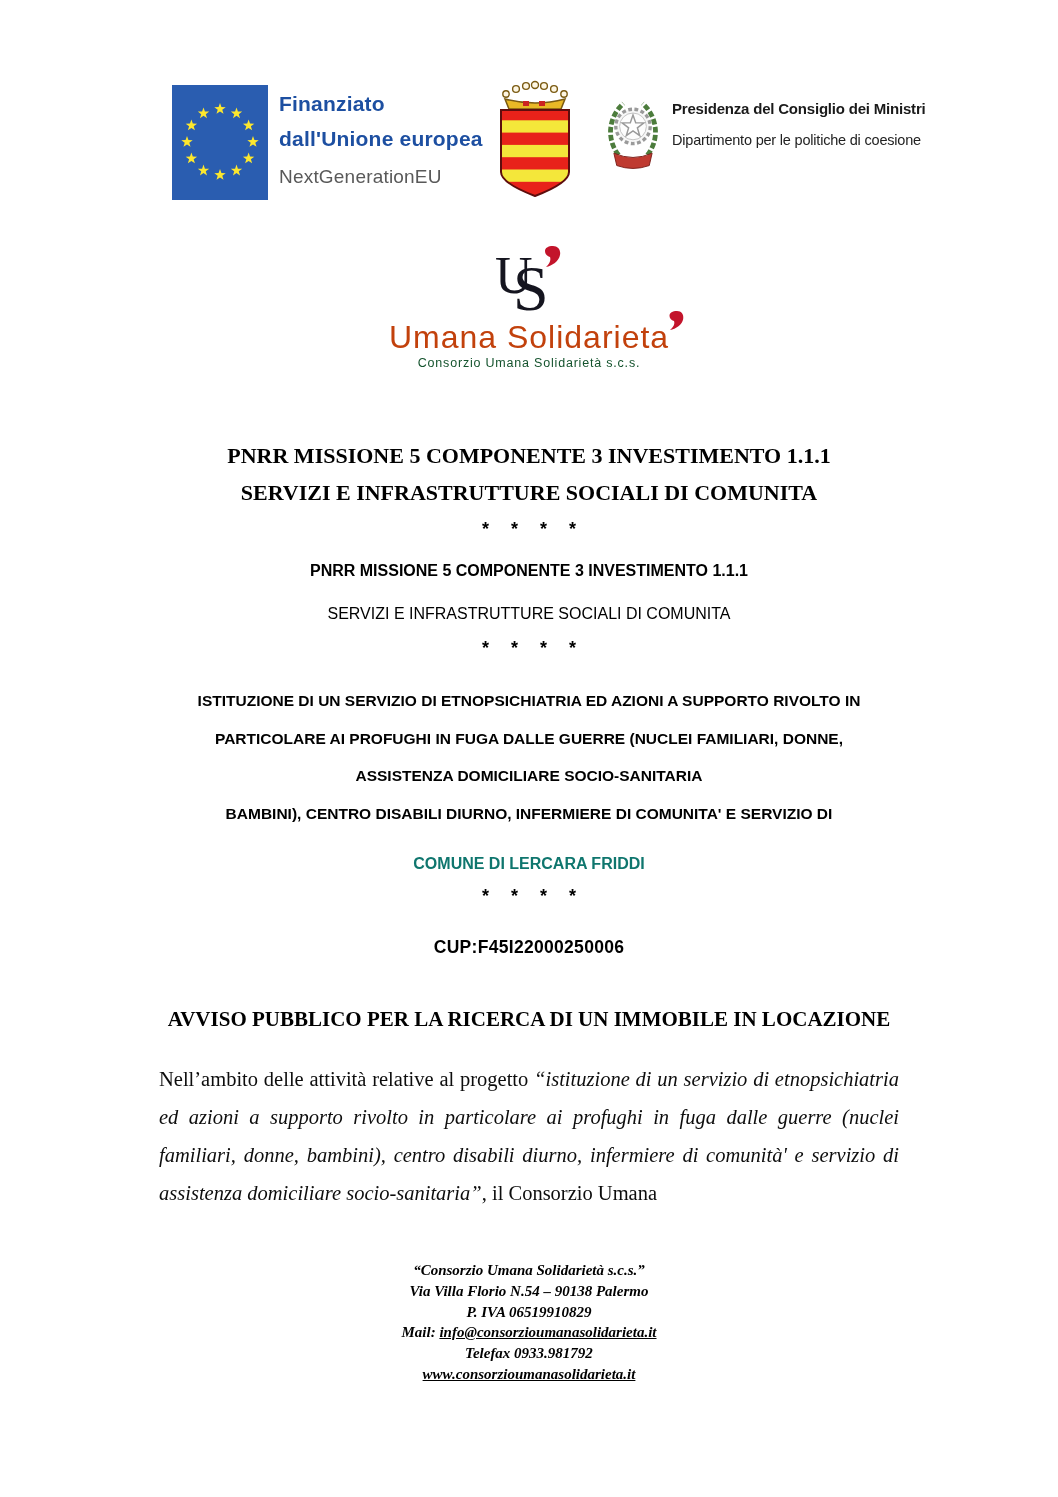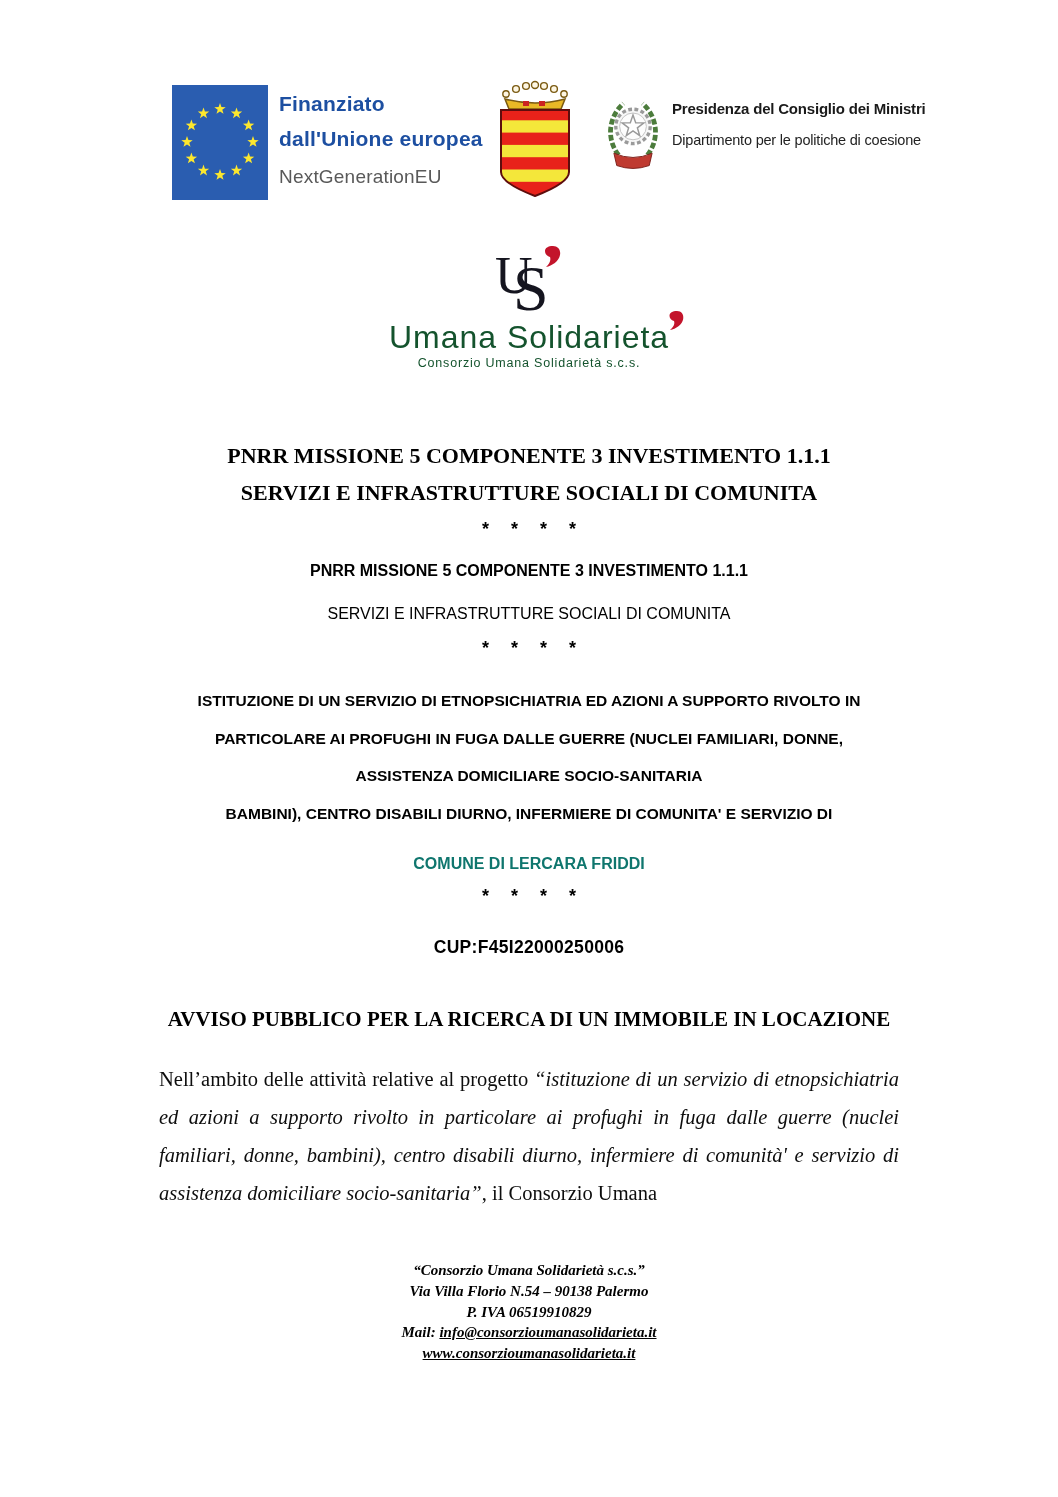--- a/index.html
+++ b/index.html
@@ -17,21 +17,21 @@
   .crest{position:absolute;left:493px;top:80px;width:84px;height:122px;}
   .emblem{position:absolute;left:602px;top:92px;width:62px;height:86px;}
   .pres-text{position:absolute;left:672px;top:100px;font-family:"Liberation Sans",sans-serif;color:#1a1a1a;}
   .pres-line1{font-weight:bold;font-size:15px;line-height:18px;letter-spacing:-.2px;}
   .pres-line2{font-weight:normal;font-size:14.5px;line-height:18px;margin-top:13px;letter-spacing:-.2px;color:#222;}
 
   
   .main{position:absolute;left:0;top:243px;width:100%;text-align:center;}
   .monogram{width:84px;height:74px;display:inline-block;}
   .wordmark-wrap{display:inline-block;position:relative;margin-top:-2px;}
-  .wordmark{font-family:"Liberation Sans",sans-serif;font-weight:400;font-size:32px;line-height:36px;color:#14532d;letter-spacing:1px;}
+  .wordmark{font-family:"Liberation Sans",sans-serif;font-weight:400;font-size:32px;line-height:36px;color:#c2410c;letter-spacing:1px;}
   .wordmark-accent{position:absolute;right:-16px;top:-9px;width:17px;height:23px;}
   .org-subtitle{font-family:"Liberation Sans",sans-serif;font-size:12.5px;line-height:16px;color:#14532d;letter-spacing:.8px;}
 
   
   .h-serif{margin-top:66px;font-weight:bold;font-size:22px;line-height:37px;color:#000;}
   .stars{font-family:"Liberation Sans",sans-serif;font-weight:bold;font-size:18px;line-height:28px;word-spacing:17px;color:#000;}
   .stars.s1{margin-top:4px;}
   .sans-l1{margin-top:18px;font-family:"Liberation Sans",sans-serif;font-weight:bold;font-size:16px;line-height:20px;color:#000;}
   .sans-l2{margin-top:23px;font-family:"Liberation Sans",sans-serif;font-weight:normal;font-size:16px;line-height:20px;color:#000;}
   .stars.s2{margin-top:10px;}
@@ -171,16 +171,17 @@
     <div class="avviso">AVVISO PUBBLICO PER LA RICERCA DI UN IMMOBILE IN LOCAZIONE</div>
 
     <p class="body-par"><span>Nell’ambito delle attività relative al progetto </span><span class="it">“istituzione di un servizio di etnopsichiatria ed azioni a supporto rivolto in particolare ai profughi in fuga dalle guerre (nuclei familiari, donne, bambini), centro disabili diurno, infermiere di comunità' e servizio di assistenza domiciliare socio-sanitaria”</span><span>, il Consorzio Umana</span></p>
   </main>
 
   <footer class="footer">
     <div>“Consorzio Umana Solidarietà s.c.s.”</div>
     <div>Via Villa Florio N.54 – 90138 Palermo</div>
     <div>P. IVA 06519910829</div>
     <div><span>Mail: </span><a href="#">info@consorzioumanasolidarieta.it</a></div>
+    <div>Telefax 0933.981792</div>
     <div><a href="#">www.consorzioumanasolidarieta.it</a></div>
   </footer>
 
 </div>
 
 </body></html>

